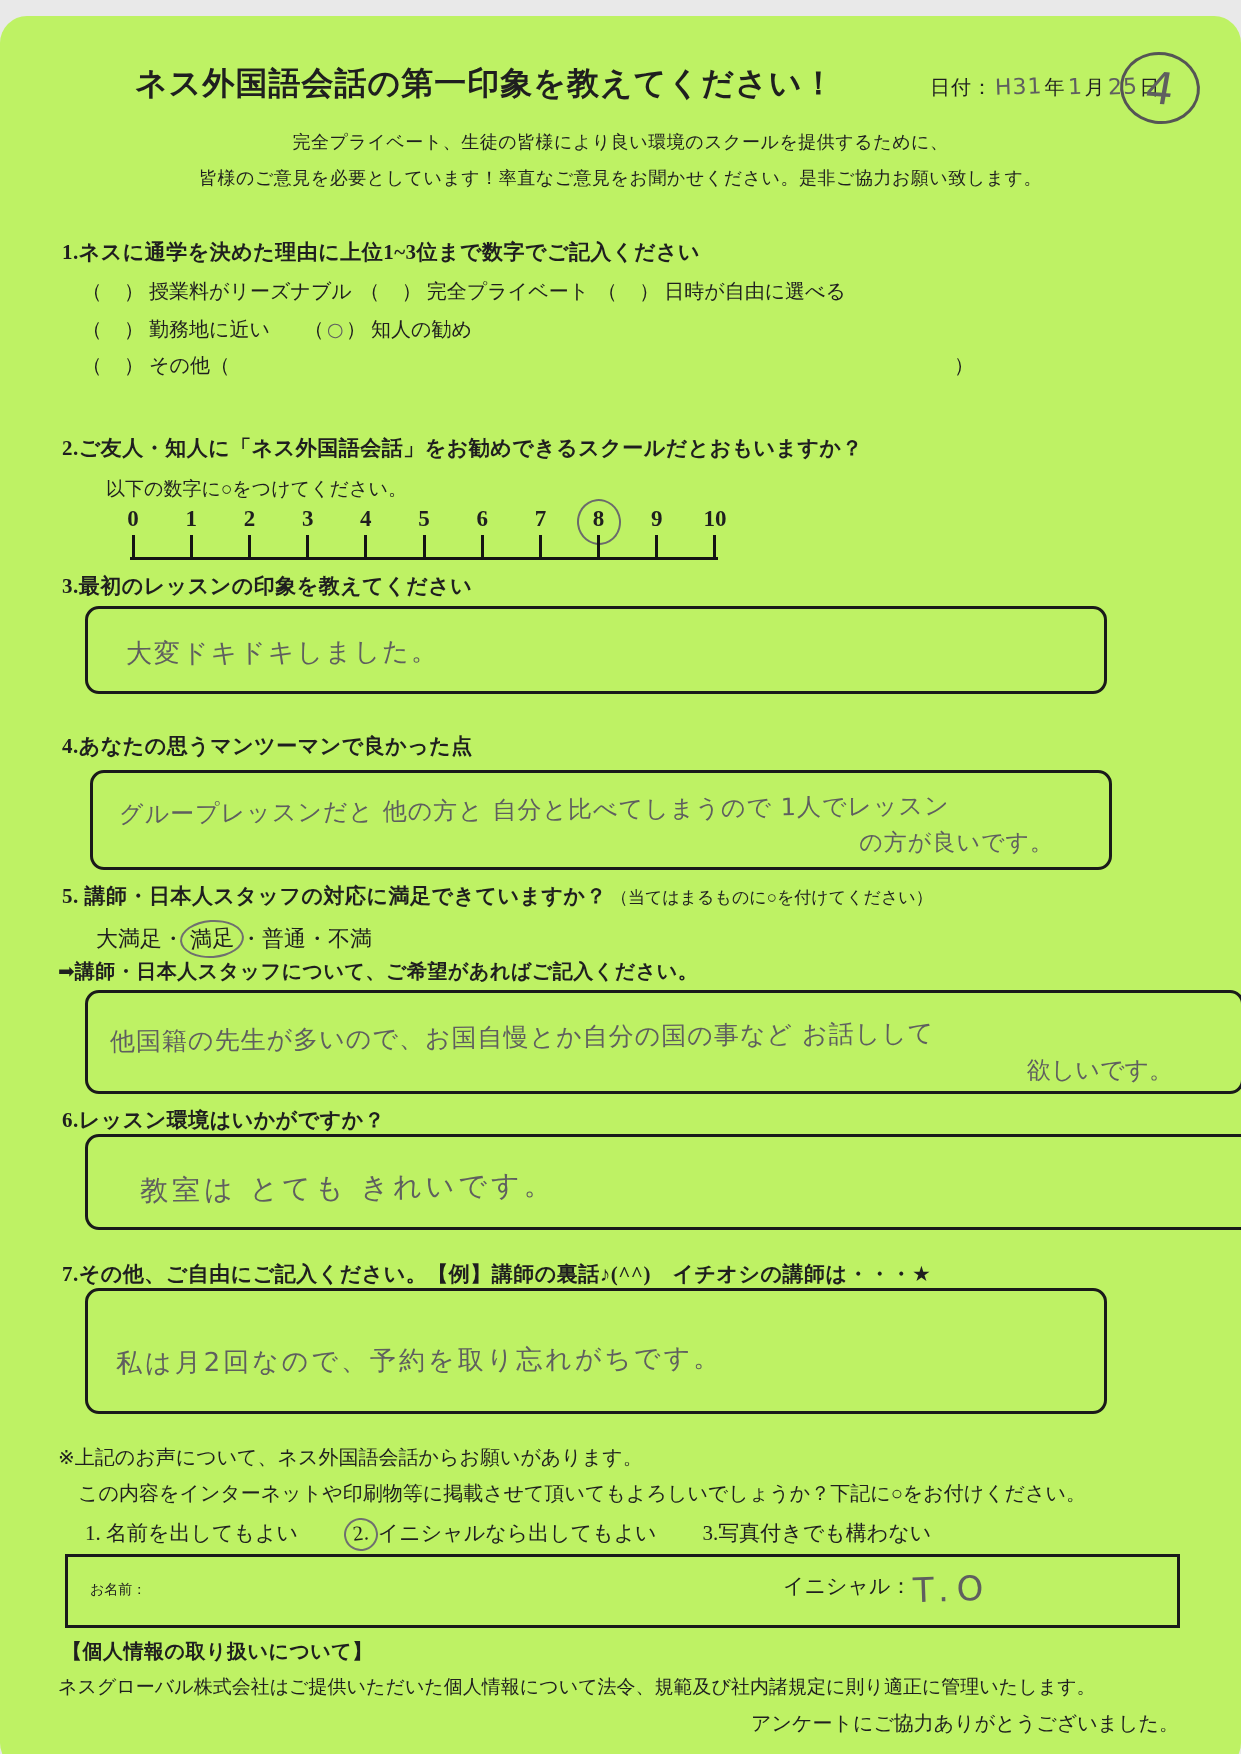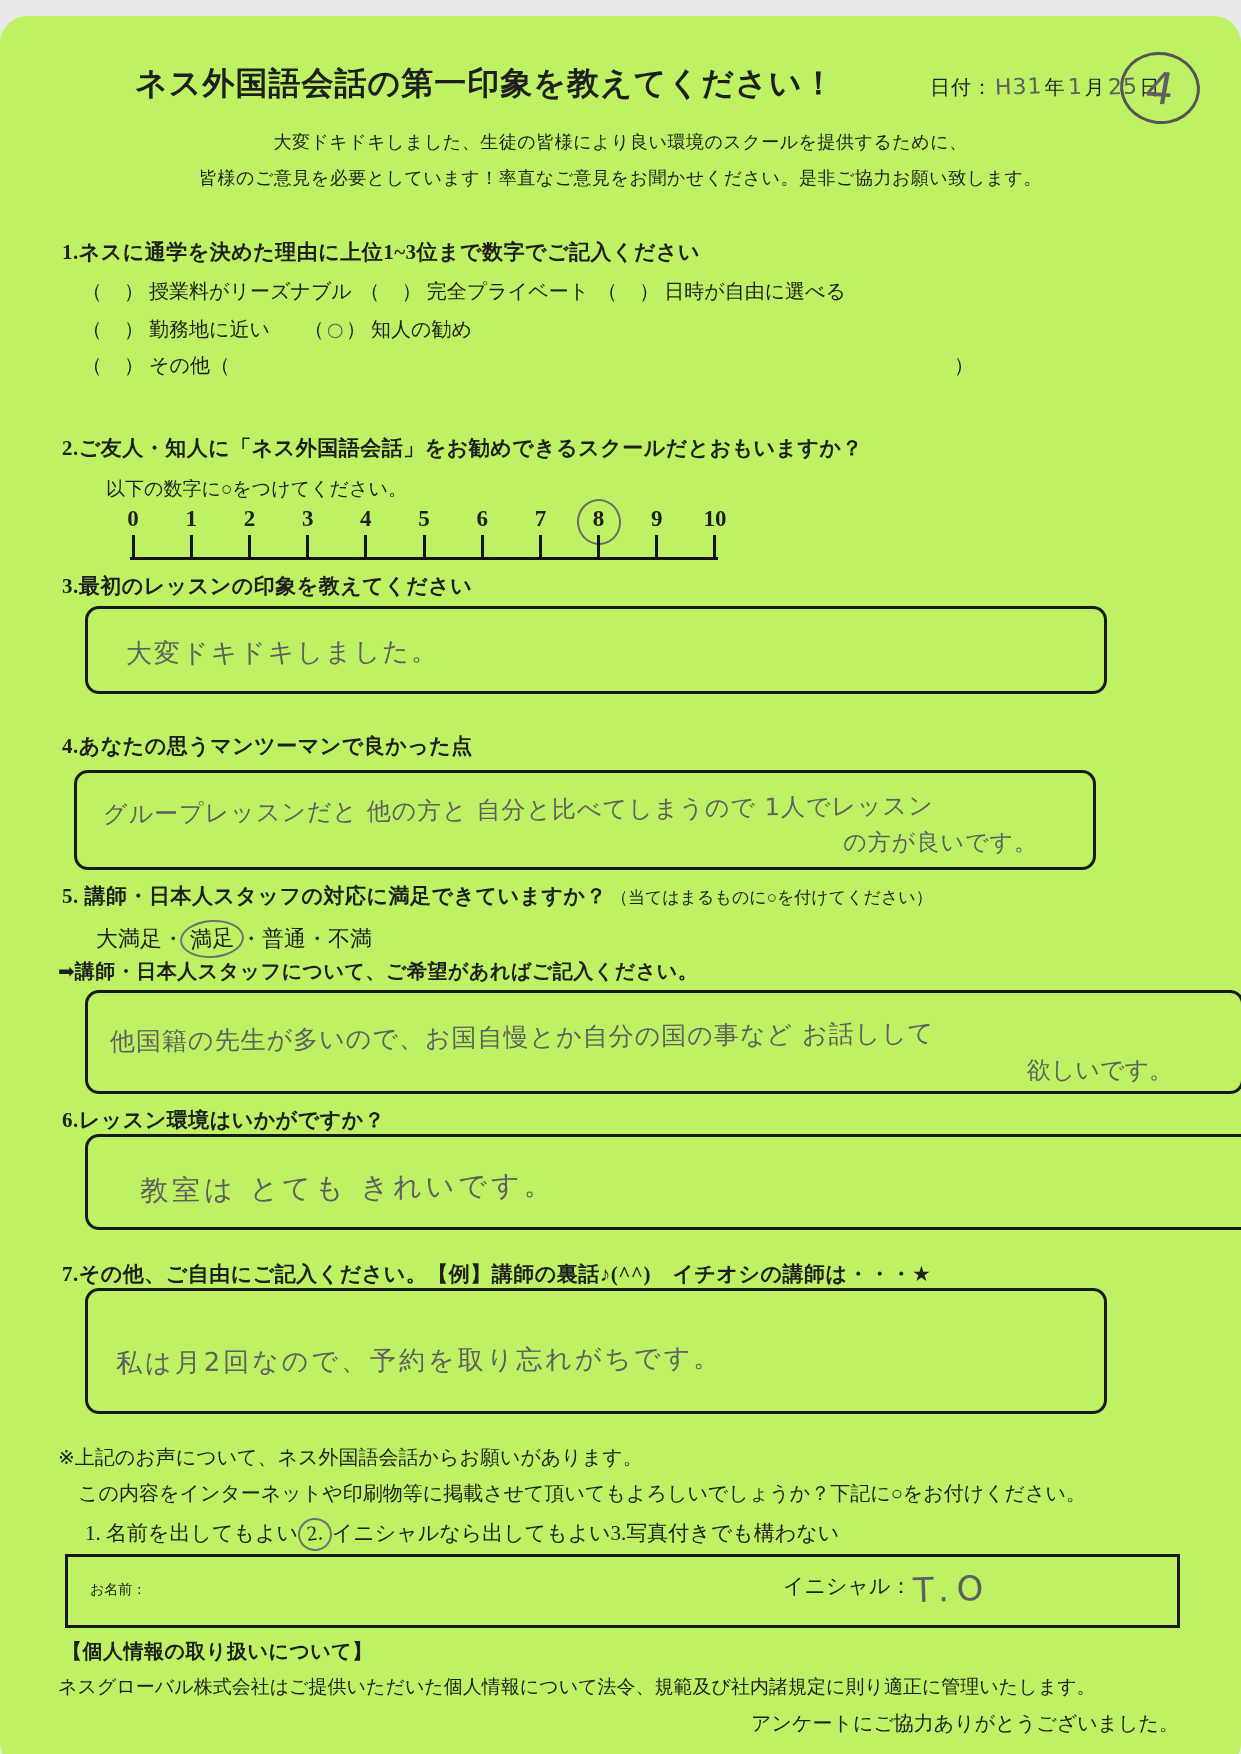--- a/index.html
+++ b/index.html
@@ -78,21 +78,21 @@
       <span class="hw">1</span>
       <span>月</span>
       <span class="hw">25</span>
       <span>日</span>
   </div>
 
   <div class="abs page-circle hw" style="left:1120px;top:36px;">
     <span>4</span>
   </div>
 
-  <div class="abs small-note print" style="left:0;top:114px;width:100%;text-align:center;font-size:18px;letter-spacing:.5px;">大変ドキドキしました、生徒の皆様により良い環境のスクールを提供するために、</div>
+  <div class="abs small-note print" style="left:0;top:114px;width:100%;text-align:center;font-size:18px;letter-spacing:.5px;">完全プライベート、生徒の皆様により良い環境のスクールを提供するために、</div>
   <div class="abs small-note print" style="left:0;top:150px;width:100%;text-align:center;font-size:18px;letter-spacing:.5px;">皆様のご意見を必要としています！率直なご意見をお聞かせください。是非ご協力お願い致します。</div>
 
   <div class="abs heading" style="left:62px;top:222px;">1.ネスに通学を決めた理由に上位1~3位まで数字でご記入ください</div>
 
   <div class="abs opt-row" style="left:82px;top:262px;">
     <span class="opt"><span>（</span><span class="mark"></span><span>）</span>&nbsp;<span>授業料がリーズナブル</span></span>
     <span class="opt"><span>（</span><span class="mark"></span><span>）</span>&nbsp;<span>完全プライベート</span></span>
     <span class="opt"><span>（</span><span class="mark"></span><span>）</span>&nbsp;<span>日時が自由に選べる</span></span>
   </div>
 
@@ -160,21 +160,21 @@
       <div class="scale-base"></div>
     </div>
   </div>
 
   <div class="abs heading" style="left:62px;top:556px;">3.最初のレッスンの印象を教えてください</div>
   <div class="abs box" style="left:85px;top:590px;width:1022px;height:88px;">
     <div class="hw ans" style="margin:26px 0 0 38px;font-size:26px;letter-spacing:2px;transform:rotate(-.5deg);">大変ドキドキしました。</div>
   </div>
 
   <div class="abs heading" style="left:62px;top:716px;">4.あなたの思うマンツーマンで良かった点</div>
-  <div class="abs box" style="left:74px;top:754px;width:1022px;height:100px;">
+  <div class="abs box" style="left:90px;top:754px;width:1022px;height:100px;">
     <div class="hw" style="margin:20px 0 0 26px;font-size:24px;letter-spacing:1px;transform:rotate(-.6deg);">グループレッスンだと 他の方と 自分と比べてしまうので 1人でレッスン</div>
     <div class="hw right" style="margin:2px 55px 0 0;font-size:23px;letter-spacing:1px;">の方が良いです。</div>
   </div>
 
   <div class="abs" style="left:62px;top:866px;">
     <span class="heading">5. 講師・日本人スタッフの対応に満足できていますか？</span>
     <span class="small-note" style="font-size:17px;">（当てはまるものに○を付けてください）</span>
   </div>
   <div class="abs body-txt" style="left:96px;top:904px;font-size:22px;">
     <span>大満足</span><span>・</span><span class="circled">満足</span><span>・</span><span>普通</span><span>・</span><span>不満</span>
@@ -193,21 +193,21 @@
   </div>
 
   <div class="abs heading" style="left:62px;top:1244px;">7.その他、ご自由にご記入ください。【例】講師の裏話♪(^^)　イチオシの講師は・・・★</div>
   <div class="abs box" style="left:85px;top:1272px;width:1022px;height:126px;">
     <div class="hw ans" style="margin:52px 0 0 28px;font-size:26px;letter-spacing:3px;transform:rotate(-.5deg);">私は月2回なので、予約を取り忘れがちです。</div>
   </div>
 
   <div class="abs body-txt" style="left:58px;top:1428px;font-size:20px;">※上記のお声について、ネス外国語会話からお願いがあります。</div>
   <div class="abs body-txt" style="left:78px;top:1464px;font-size:20px;">この内容をインターネットや印刷物等に掲載させて頂いてもよろしいでしょうか？下記に○をお付けください。</div>
 
-  <div class="abs" style="left:85px;top:1502px;font-size:21px;display:flex;align-items:baseline;">
+  <div class="abs" style="left:85px;top:1502px;font-size:21px;display:flex;gap:46px;align-items:baseline;">
     <span><span>1.</span>&nbsp;<span>名前を出してもよい</span></span>
     <span><span class="circled-num">2.</span><span>イニシャルなら出してもよい</span></span>
     <span><span>3.</span><span>写真付きでも構わない</span></span>
   </div>
 
   <div class="abs name-box" style="left:65px;top:1538px;width:1115px;height:74px;">
     <span class="abs body-txt" style="left:22px;top:24px;font-size:14px;">お名前：</span>
     <span class="abs body-txt" style="left:715px;top:15px;font-size:21px;">イニシャル：</span>
     <span class="abs hw" style="left:845px;top:12px;font-size:34px;letter-spacing:8px;transform:rotate(-2deg);">T.O</span>
   </div>

